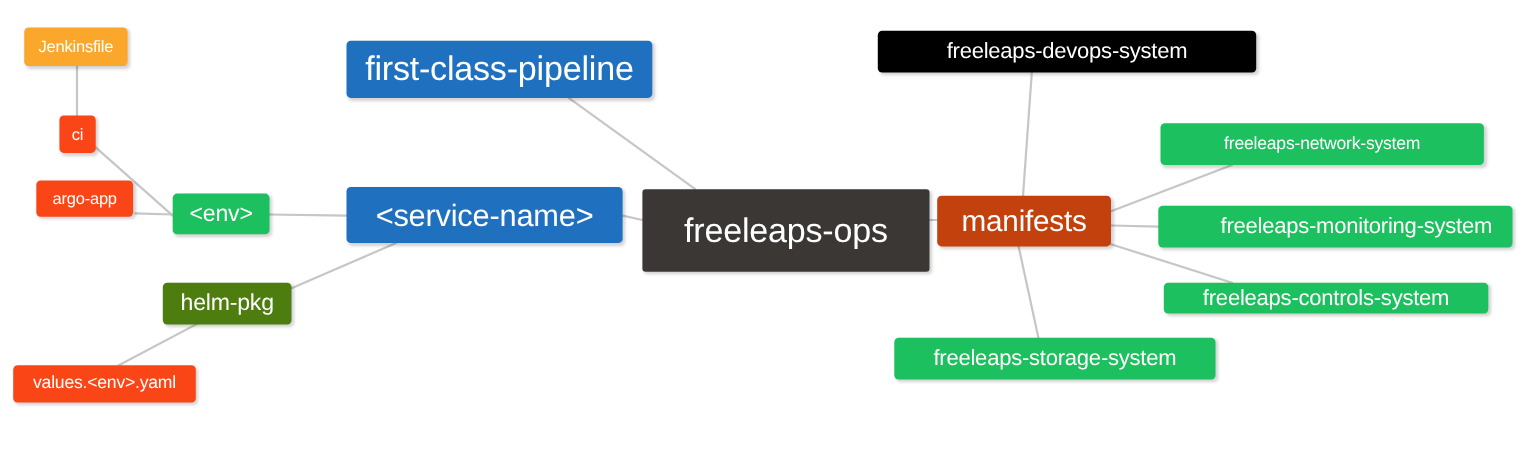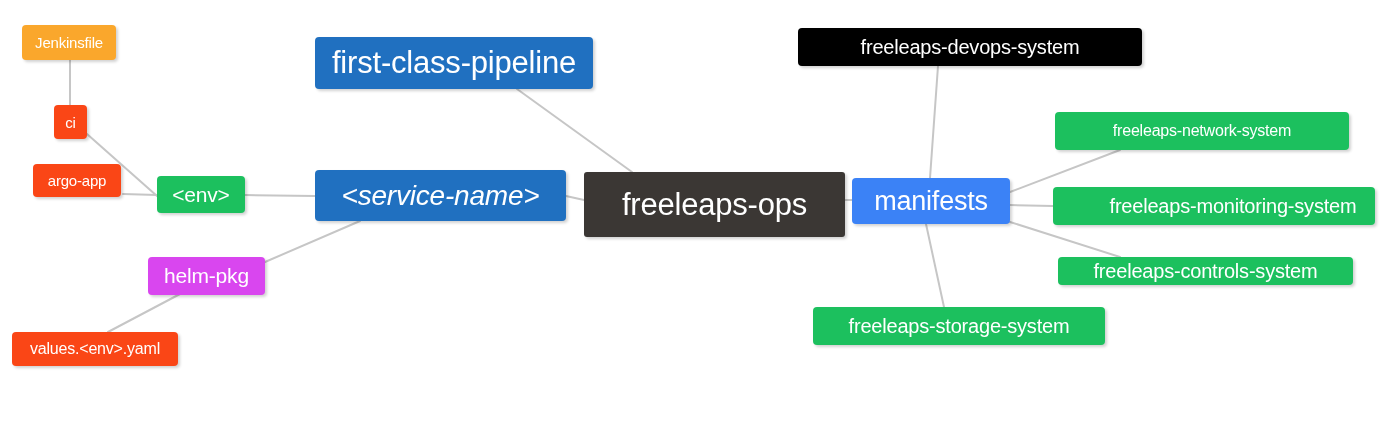--- a/index.html
+++ b/index.html
@@ -60,24 +60,24 @@
       <line x1="930" y1="178" x2="938" y2="66" stroke="#c6c6c6" stroke-width="2" stroke-linecap="round"></line>
       <line x1="1010" y1="192" x2="1120" y2="150" stroke="#c6c6c6" stroke-width="2" stroke-linecap="round"></line>
       <line x1="1010" y1="205" x2="1053" y2="206" stroke="#c6c6c6" stroke-width="2" stroke-linecap="round"></line>
       <line x1="1010" y1="222" x2="1120" y2="257" stroke="#c6c6c6" stroke-width="2" stroke-linecap="round"></line>
       <line x1="926" y1="224" x2="944" y2="307" stroke="#c6c6c6" stroke-width="2" stroke-linecap="round"></line>
     </svg>
 <div class="node" style="left: 22px; top: 25px; width: 94px; height: 35px; background: rgb(250, 167, 44); font-size: 15px;">Jenkinsfile</div>
     <div class="node" style="left: 54px; top: 105px; width: 33px; height: 34px; background: rgb(250, 70, 22); font-size: 15px;">ci</div>
     <div class="node" style="left: 33px; top: 164px; width: 88px; height: 33px; background: rgb(250, 70, 22); font-size: 15px;">argo-app</div>
     <div class="node" style="left: 157px; top: 176px; width: 88px; height: 37px; background: rgb(28, 192, 94); font-size: 21px;">&lt;env&gt;</div>
-    <div class="node" style="left: 148px; top: 257px; width: 117px; height: 38px; background: #d946ef; font-size: 21px;">helm-pkg</div>
+    <div class="node" style="left: 148px; top: 257px; width: 117px; height: 38px; background: #4d7c0f; font-size: 21px;">helm-pkg</div>
     <div class="node" style="left: 12px; top: 332px; width: 166px; height: 34px; background: rgb(250, 70, 22); font-size: 16px;">values.&lt;env&gt;.yaml</div>
     <div class="node" style="left: 315px; top: 37px; width: 278px; height: 52px; background: rgb(32, 112, 192); font-size: 31px;">first-class-pipeline</div>
-    <div class="node" style="left: 315px; top: 170px; width: 251px; height: 51px; background: rgb(32, 112, 192); font-size: 28px; font-style: italic;">&lt;service-name&gt;</div>
-    <div class="node node-root" style="left: 584px; top: 172px; width: 261px; height: 65px; background: rgb(59, 55, 52); font-size: 31px;">freeleaps-ops</div>
-    <div class="node" style="left: 852px; top: 178px; width: 158px; height: 46px; background: #3b82f6; font-size: 27px;">manifests</div>
+    <div class="node" style="left: 315px; top: 170px; width: 251px; height: 51px; background: rgb(32, 112, 192); font-size: 28px;">&lt;service-name&gt;</div>
+    <div class="node node-root" style="left: 584px; top: 172px; width: 261px; height: 75px; background: rgb(59, 55, 52); font-size: 31px;">freeleaps-ops</div>
+    <div class="node" style="left: 852px; top: 178px; width: 158px; height: 46px; background: #c2410c; font-size: 27px;">manifests</div>
     <div class="node" style="left: 798px; top: 28px; width: 344px; height: 38px; background: #000000; font-size: 20px;">freeleaps-devops-system</div>
     <div class="node" style="left: 1055px; top: 112px; width: 294px; height: 38px; background: rgb(28, 192, 94); font-size: 16px;">freeleaps-network-system</div>
     <div class="node" style="left: 1053px; top: 187px; width: 322px; height: 38px; background: rgb(28, 192, 94); font-size: 20px; padding-left: 48px;">freeleaps-monitoring-system</div>
     <div class="node" style="left: 1058px; top: 257px; width: 295px; height: 28px; background: rgb(28, 192, 94); font-size: 20px;">freeleaps-controls-system</div>
     <div class="node" style="left: 813px; top: 307px; width: 292px; height: 38px; background: rgb(28, 192, 94); font-size: 20px;">freeleaps-storage-system</div>
   </div>
 
 </body></html>

